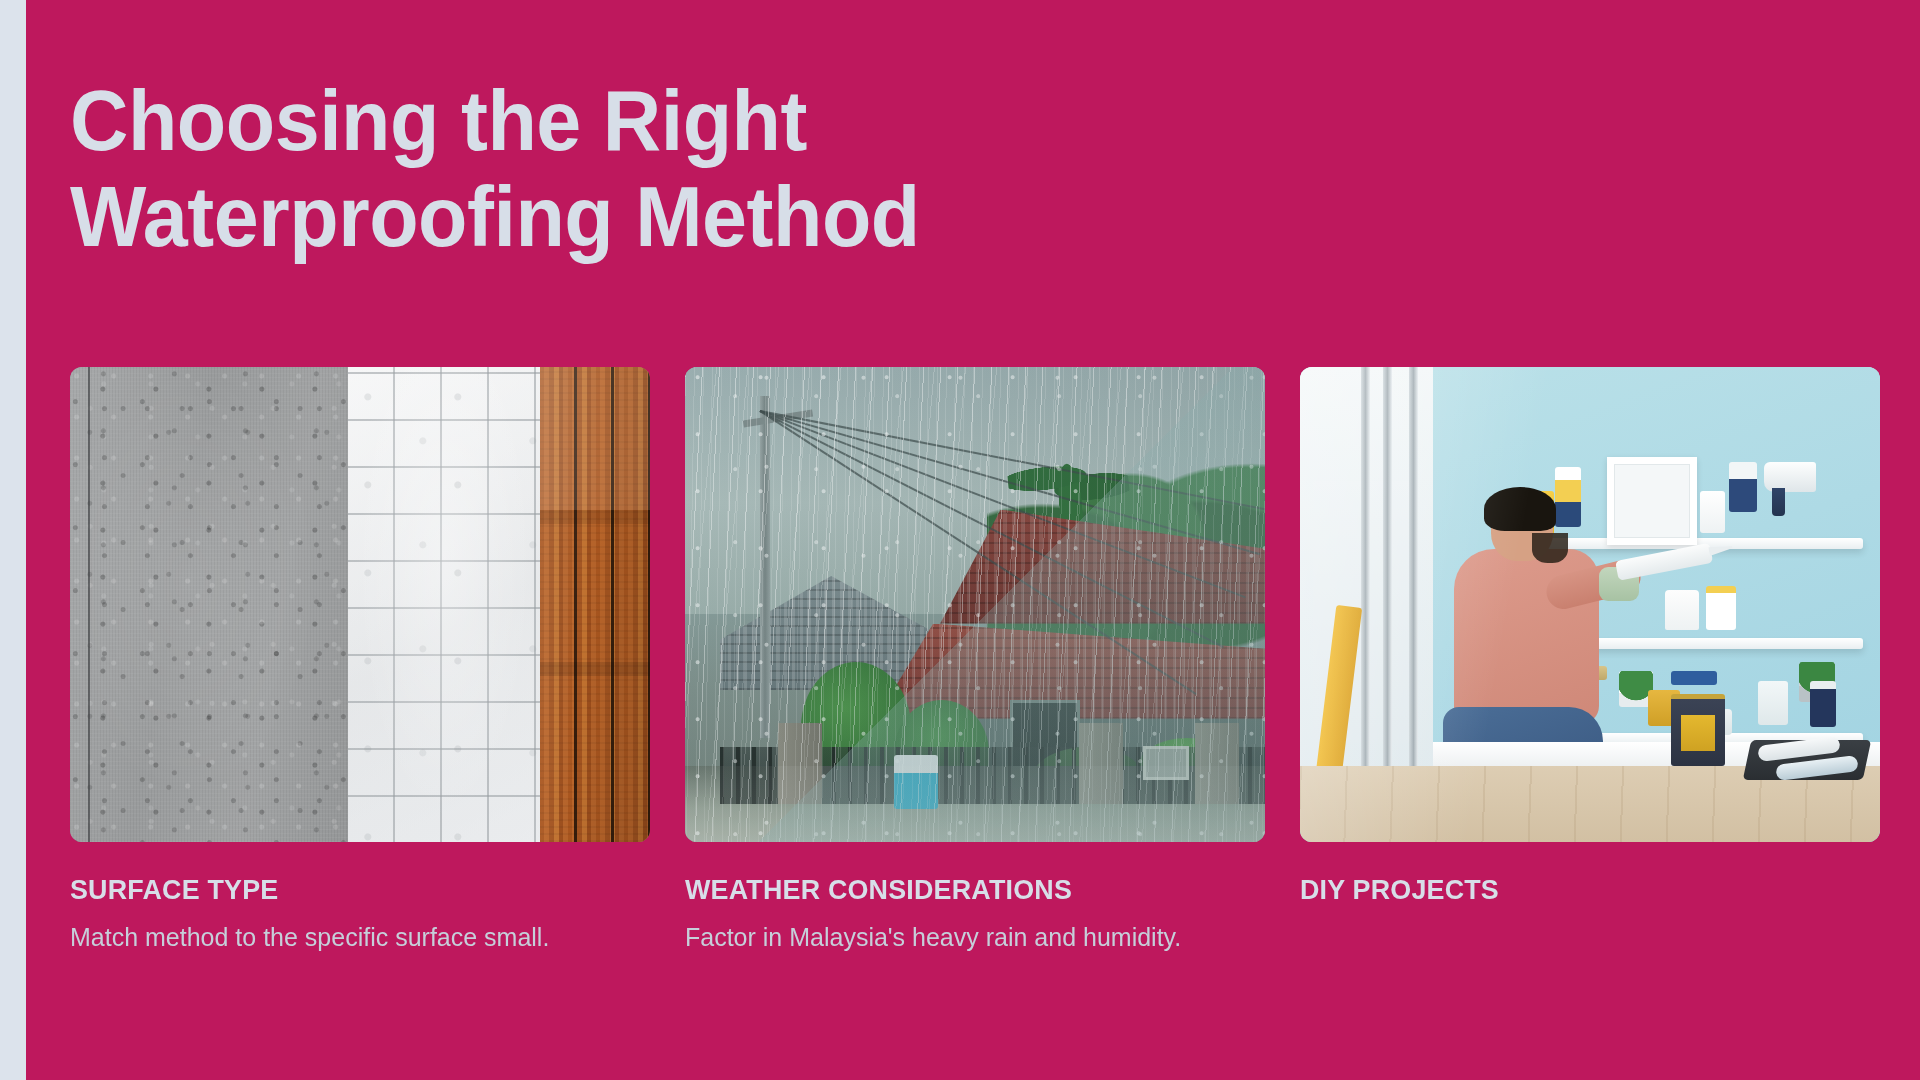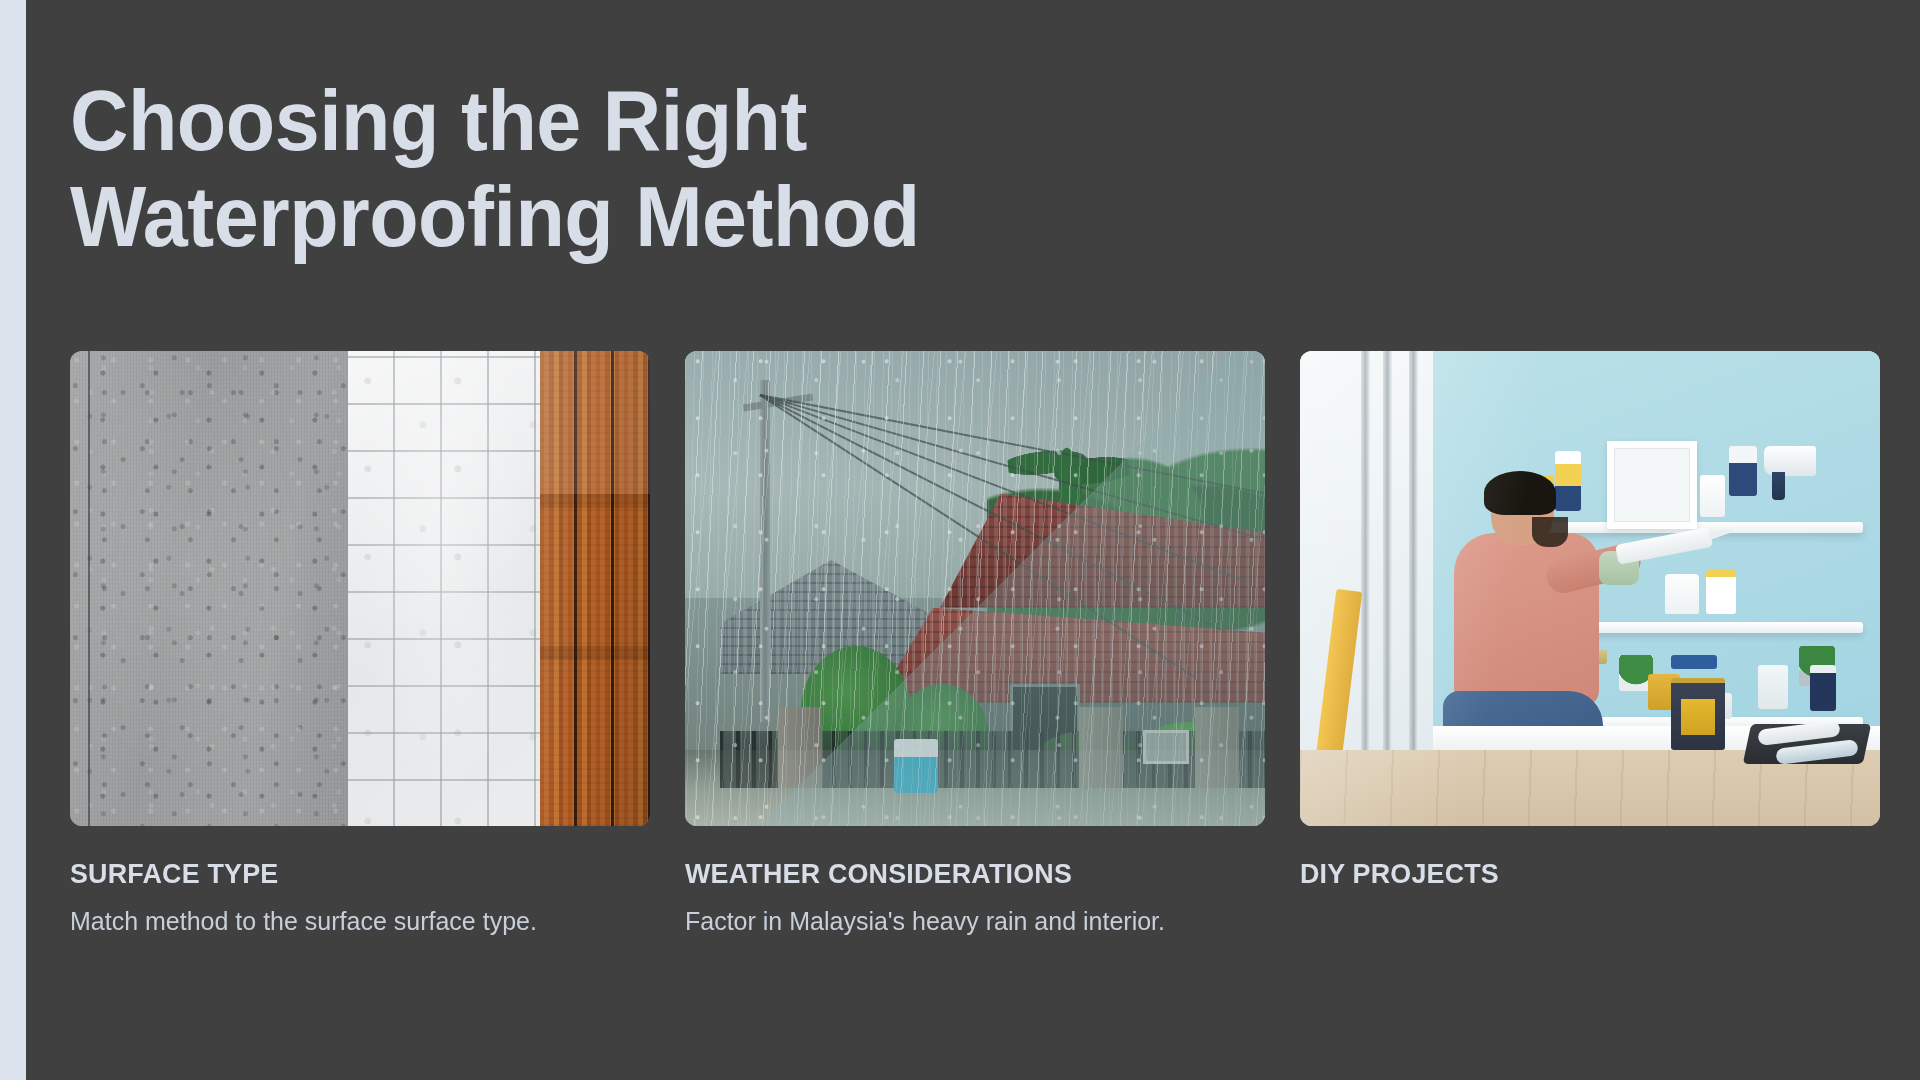--- a/index.html
+++ b/index.html
@@ -8,21 +8,21 @@
     width:1920px; height:1080px; overflow:hidden;
     background:#dfe5ec;
     font-family:"Liberation Sans", sans-serif;
   }
   #slide{
     position:relative; width:1920px; height:1080px;
     background:#dfe5ec;
   }
   #panel{
     position:absolute; left:26px; top:0; width:1894px; height:1080px;
-    background:#404040;
+    background:#be185d;
     overflow:hidden;
   }
   #left-accent{
     position:absolute; left:0; top:0; width:26px; height:1080px;
     background:#dce3ec;
   }
 
   
   #title{
     position:absolute; left:44px; top:72px; width:1200px;
@@ -37,21 +37,21 @@
     white-space:pre-line;
   }
 
   
   #cards{
     position:absolute; left:44px; top:351px;
     width:1812px;
     display:flex;
     gap:33px;
   }
-  .card{ width:653px; }
+  .card{ width:653px;margin-top:16px; }
   .thumb{
     width:580px; height:475px;
     border-radius:12px;
     overflow:hidden;
     position:relative;
     background:#8a949b;
   }
   .cap-title{
     margin-top:32px;
     color:#d7dee8;
@@ -428,21 +428,21 @@
 
       <div class="card">
         <div class="thumb">
           <div class="surf">
             <div class="surf-concrete"></div>
             <div class="surf-tile"></div>
             <div class="surf-wood"></div>
           </div>
         </div>
         <div class="cap-title">SURFACE TYPE</div>
-        <div class="cap-body">Match method to the surface surface type.</div>
+        <div class="cap-body">Match method to the specific surface small.</div>
       </div>
 
       <div class="card">
         <div class="thumb">
           <div class="rain-scene">
             <div class="sky"></div>
             <div class="treeline"></div>
             <div class="palm"></div>
             <div class="roof red-back"></div>
             <div class="roof gray"></div>
@@ -470,21 +470,21 @@
             <div class="sign"></div>
             <div class="meterbox"></div>
             <div class="wet"></div>
             <div class="rain"></div>
             <div class="drops"></div>
             <div class="diag-wash"></div>
             <div class="rain-tint"></div>
           </div>
         </div>
         <div class="cap-title">WEATHER CONSIDERATIONS</div>
-        <div class="cap-body">Factor in Malaysia's heavy rain and interior.</div>
+        <div class="cap-body">Factor in Malaysia's heavy rain and humidity.</div>
       </div>
 
       <div class="card">
         <div class="thumb">
           <div class="room">
             <div class="wall"></div>
 
             <div class="window">
               <div class="city"></div>
               <div class="frame-v" style="left:46%"></div>

